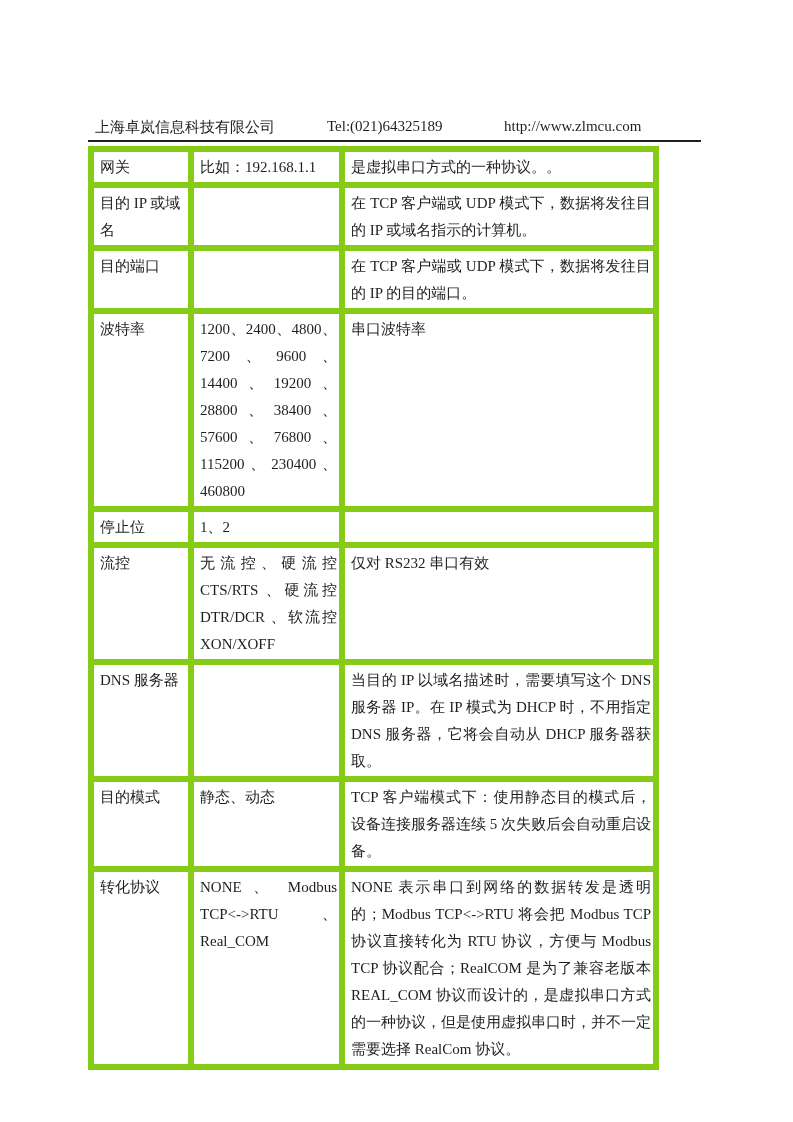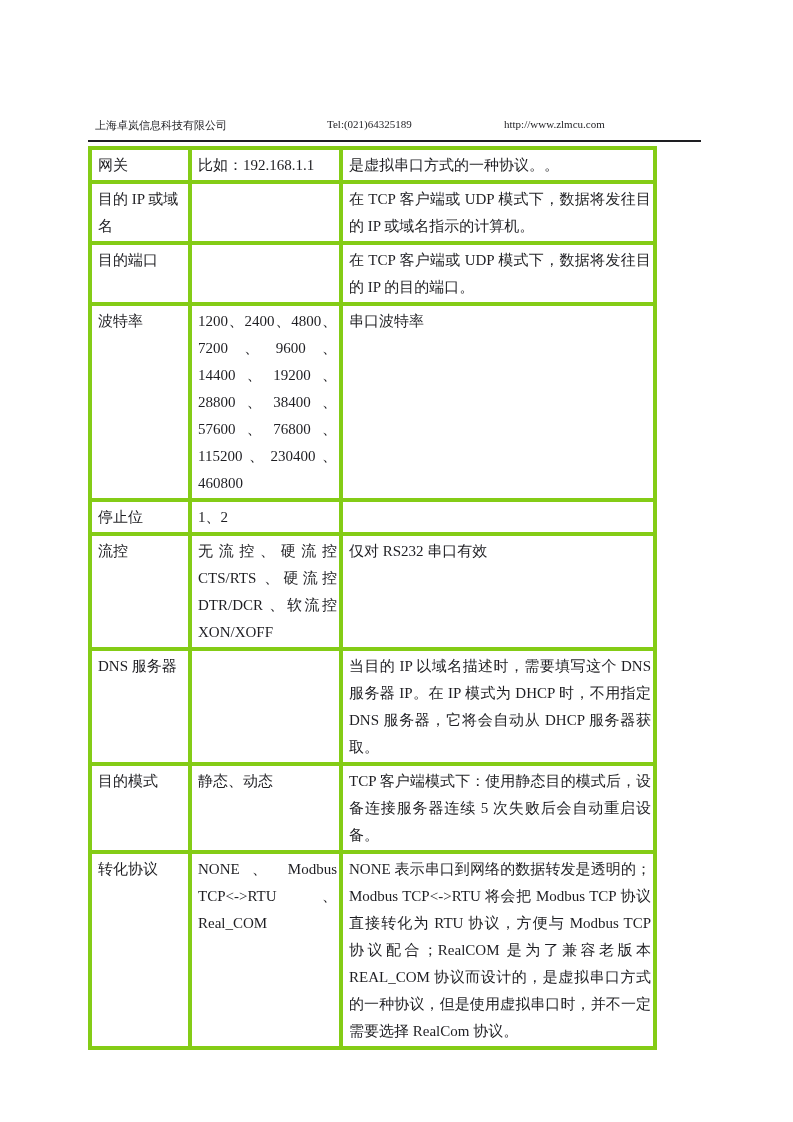--- a/index.html
+++ b/index.html
@@ -11,42 +11,42 @@
   }
   .page {
     position: relative;
     width: 793px; height: 1122px;
     background: #ffffff;
     overflow: hidden;
   }
   .doc-header {
     position: absolute;
     top: 118px; left: 0; width: 793px; height: 22px;
-    font-size: 11px;
+    font-size: 15px;
   }
   .doc-header .company { position: absolute; left: 95px; top: 0; }
   .doc-header .tel     { position: absolute; left: 327px; top: 0; }
   .doc-header .url     { position: absolute; left: 504px; top: 0; }
   .header-rule {
     position: absolute;
     left: 88px; top: 140px;
     width: 613px; height: 2px;
     background: #1e1e22;
   }
   table.settings {
     position: absolute;
     left: 88px; top: 146px;
     width: 565px;
     border-collapse: collapse;
     table-layout: fixed;
     font-size: 15px;
     line-height: 27px;
   }
   table.settings td {
-    border: 4px solid #84cc16;
+    border: 6px solid #84cc16;
     vertical-align: top;
     padding: 2px 2px 1px 6px;
     overflow: hidden;
   }
   td.c1 { padding-left: 4px; padding-right: 0; }
   td.c2 { padding-left: 5px; padding-right: 0; text-align: justify; text-justify: inter-ideograph; }
   td.c3 { padding-left: 7px; padding-right: 6px; text-align: justify; text-justify: inter-ideograph; }
   tr.r0  { height: 28px; }
   tr.r1  { height: 54px; }
   tr.r2  { height: 54px; }

